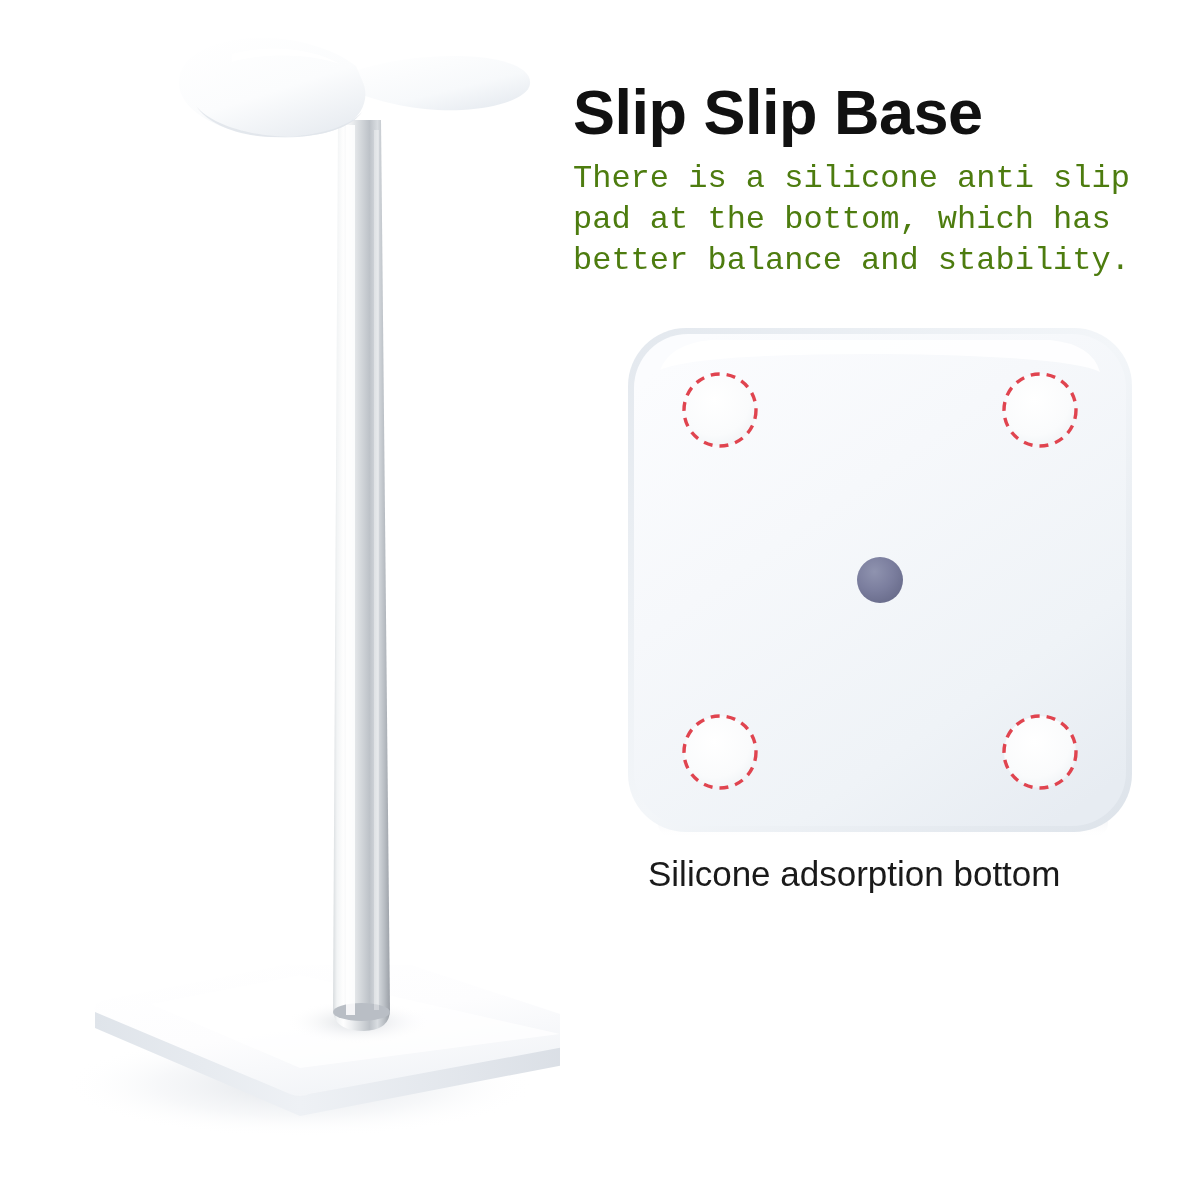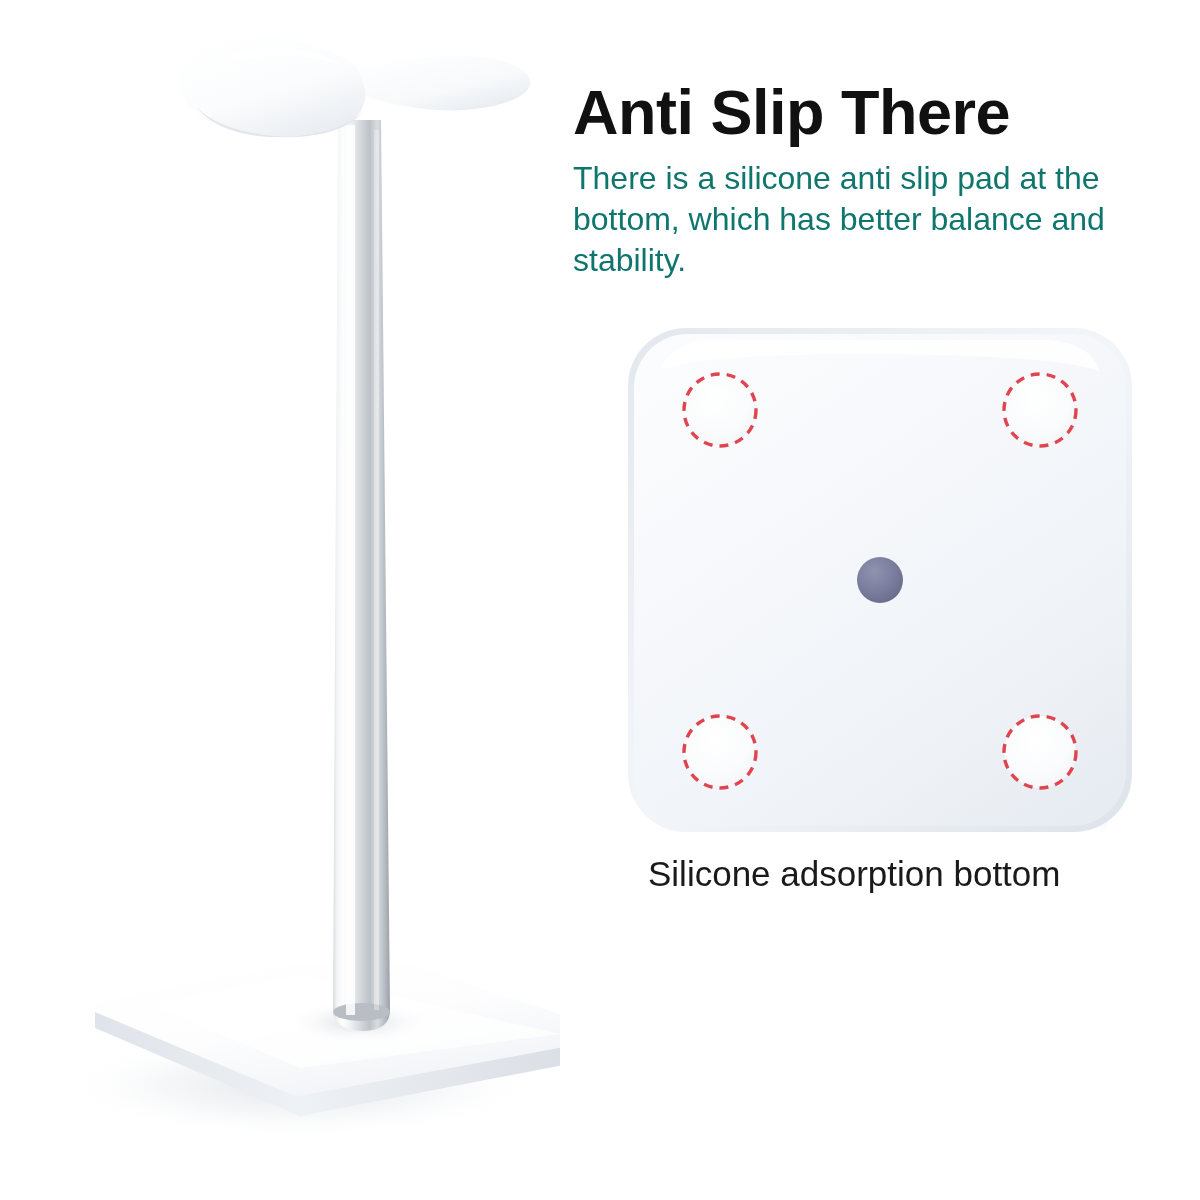--- a/index.html
+++ b/index.html
@@ -39,25 +39,25 @@
     font-family: "Liberation Sans", sans-serif;
     font-size: 63px;
     font-weight: 700;
     line-height: 68px;
     letter-spacing: -0.5px;
     color: #111111;
     white-space: nowrap;
   }
   #body-copy {
     margin: 12px 0 0 0;
-    font-family: Liberation Sans, sans-serif;
+    font-family: Liberation Mono, monospace;
     font-size: 32px;
     font-weight: 300;
     line-height: 41px;
-    color: #0f766e;
+    color: #4d7c0f;
     width: 580px;
   }
 
   
   #base-photo {
     position: absolute;
     left: 600px;
     top: 300px;
     width: 560px;
     height: 560px;
@@ -184,21 +184,21 @@
              C 334 133 354 124 362 112
              C 350 126 320 136 282 137
              C 242 138 210 126 196 106 Z" fill="#dfe4ea" opacity="0.85"></path>
 
     <path d="M 232 54
              C 268 44 312 48 340 64
              C 312 54 266 52 232 62 Z" fill="#ffffff" opacity="0.9"></path>
   </svg>
 
   <div id="text-block">
-    <h1 id="headline">Anti Slip There</h1>
+    <h1 id="headline">Slip Slip Base</h1>
     <p id="body-copy">There is a silicone anti slip pad at the bottom, which has better balance and stability.</p>
   </div>
 
   <svg id="base-photo" viewBox="0 0 560 560">
     <defs>
       <linearGradient id="plateGrad" x1="0.15" y1="0" x2="0.85" y2="1">
         <stop offset="0" stop-color="#fbfcfe"></stop>
         <stop offset="0.35" stop-color="#f6f8fb"></stop>
         <stop offset="0.75" stop-color="#eff3f7"></stop>
         <stop offset="1" stop-color="#e7ecf2"></stop>

